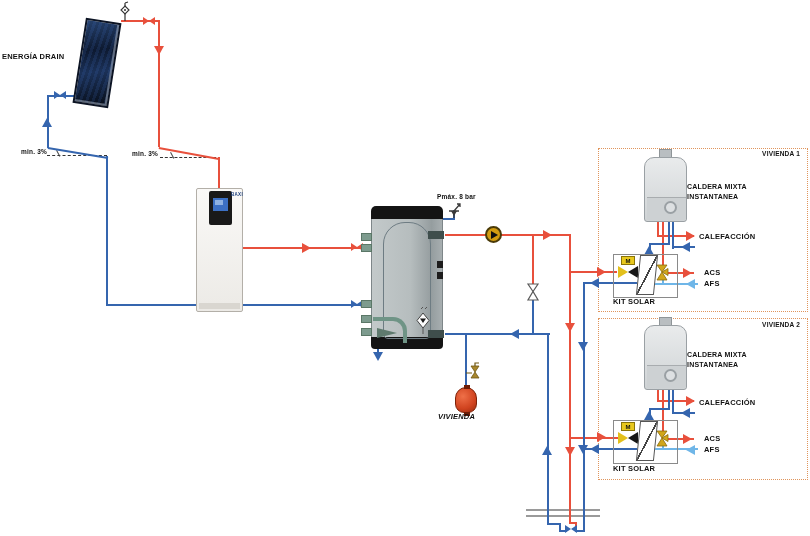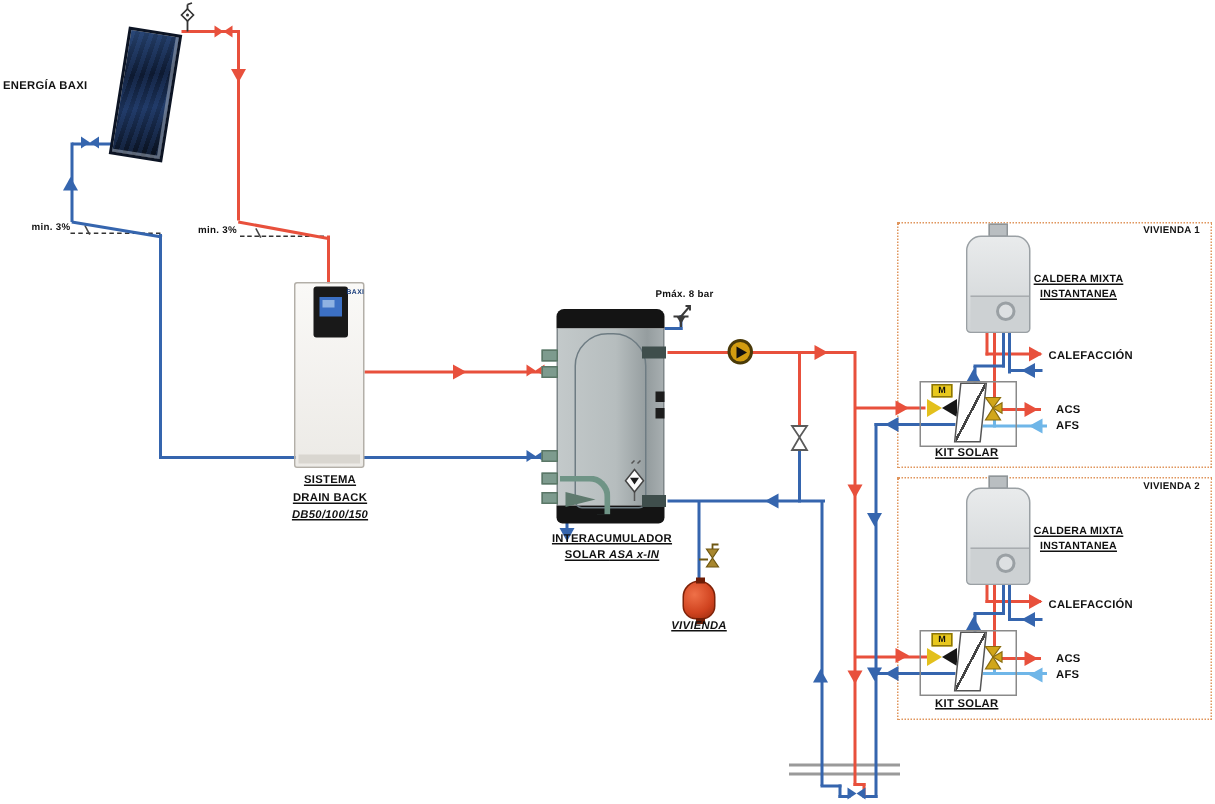--- a/index.html
+++ b/index.html
@@ -33,21 +33,21 @@
     border:2px solid #4a3a08;box-sizing:border-box;}
   .pump::after{content:"";position:absolute;left:4px;top:2.5px;width:0;height:0;
     border-top:4px solid transparent;border-bottom:4px solid transparent;border-left:7px solid #101010;}
   .exch{position:absolute;width:16px;height:38px;background:#fff;border:1px solid #555;transform:skewX(-6deg);
     background-image:linear-gradient(to bottom right,transparent 47%,#444 47%,#444 53%,transparent 53%);}
   .kitbox{position:absolute;border:1px solid #8a8a8a;}
   .dashedbox{position:absolute;border:1px dotted #e0955c;}
   .stub{position:absolute;width:11px;height:8px;background:#7d9b8e;border:1px solid #5b7767;box-sizing:border-box;}
   .lbl{position:absolute;font:bold 7.5px "Liberation Sans",sans-serif;color:#111;
     white-space:nowrap;letter-spacing:.2px;}
-  .it{font-style:italic;} .ctr{text-align:center;text-decoration:underline;}
+  .it{font-style:italic;} .ctr{text-align:left;}
   .collector{position:absolute;left:79px;top:20px;width:36px;height:86px;transform:rotate(9deg);
     border:2px solid #0c1424;box-sizing:border-box;
     background:repeating-linear-gradient(100deg,rgba(70,120,210,.14) 0 3px,transparent 3px 6px),
       linear-gradient(165deg,#25406b 0%,#0d1930 35%,#1b3158 60%,#070d18 100%);
     box-shadow:inset -2px -2px 0 rgba(160,172,188,.55);}
   .dbunit{position:absolute;left:196px;top:188px;width:47px;height:124px;background:linear-gradient(#faf9f7,#eceae6);
     border:1px solid #b3afa8;border-radius:2px;box-sizing:border-box;}
   .boiler{position:absolute;width:43px;height:65px;background:linear-gradient(#e9ebec,#cfd3d5);
     border:1px solid #9aa0a4;border-radius:10px 10px 3px 3px;box-sizing:border-box;}
   .flue{position:absolute;width:13px;height:9px;background:#b9bec1;border:1px solid #8f9598;box-sizing:border-box;}
@@ -250,34 +250,25 @@
   <div class="kitbox" style="left:613px;top:420px;width:63px;height:42px;"></div>
   <div class="mbox" style="left:621px;top:422px;">M</div>
   <div class="mvalve" style="left:618px;top:432px;"></div>
   <div class="exch" style="left:638px;top:421px;"></div>
   <svg style="left:655px;top:430px;" width="14" height="17" viewBox="0 0 14 17">
     <path d="M2,1 L12,1 L7,8 Z" fill="#d1a61a" stroke="#8a6c0e" stroke-width="0.8"></path>
     <path d="M2,16 L12,16 L7,8 Z" fill="#d1a61a" stroke="#8a6c0e" stroke-width="0.8"></path>
     <path d="M7,8 L13,4.5 L13,11.5 Z" fill="#d1a61a" stroke="#8a6c0e" stroke-width="0.8"></path>
   </svg>
 
-  <div class="lbl" style="left:2px;top:52px;">ENERGÍA BAXI</div>
+  <div class="lbl" style="left:2px;top:52px;">ENERGÍA DRAIN</div>
   <div class="lbl" style="left:21px;top:148px;font-size:6.5px;">min. 3%</div>
   <div class="lbl" style="left:132px;top:150px;font-size:6.5px;">min. 3%</div>
 
-  <div class="lbl ctr" style="left:178px;top:314px;width:84px;line-height:11.5px;">
-    <div>SISTEMA</div>
-    <div>DRAIN BACK</div>
-    <div class="it">DB50/100/150</div>
-  </div>
-
-  <div class="lbl ctr" style="left:358px;top:353px;width:100px;line-height:11px;">
-    <div>INTERACUMULADOR</div>
-    <div><span>SOLAR </span><span class="it">ASA x-IN</span></div>
-  </div>
+
 
   <div class="lbl" style="left:437px;top:193px;font-size:6.5px;">Pmáx. 8 bar</div>
   <div class="lbl it ctr" style="left:438px;top:412px;width:56px;">VIVIENDA</div>
 
   <div class="lbl" style="left:698px;top:150px;width:102px;text-align:right;font-size:6.5px;">VIVIENDA 1</div>
   <div class="lbl ctr" style="left:687px;top:182px;width:64px;font-size:7px;line-height:10px;">
     <div>CALDERA MIXTA</div>
     <div>INSTANTANEA</div>
   </div>
   <div class="lbl" style="left:699px;top:232px;">CALEFACCIÓN</div>

